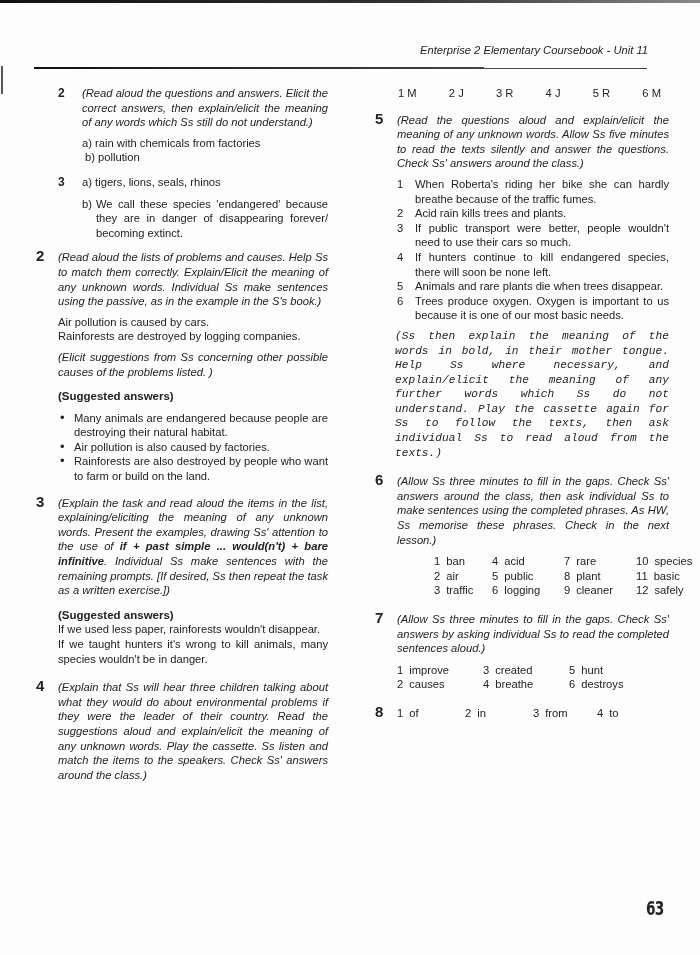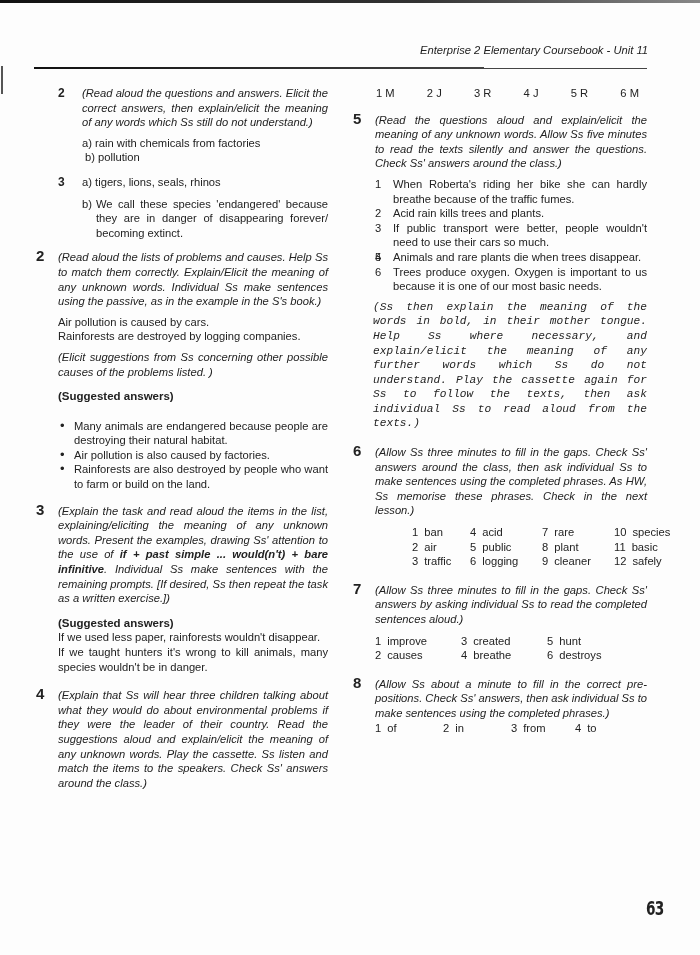--- a/index.html
+++ b/index.html
@@ -8,21 +8,21 @@
       font-family: "Liberation Sans", sans-serif; color: #222; font-size: 11.2px; line-height: 14.6px;
     }
     .top-edge { position: absolute; left: 0; top: 0; width: 700px; height: 3px; background: linear-gradient(90deg,#111 0%,#333 60%,#888 100%); }
     .left-mark { position: absolute; left: 1px; top: 66px; width: 2px; height: 28px; background: #555; }
     .running-header { position: absolute; right: 52px; top: 43px; font-style: italic; font-size: 11.2px; color: #222; }
     .header-rule { position: absolute; left: 34px; top: 67px; width: 450px; height: 2px; background: linear-gradient(90deg,#111,#444); }
     .header-rule2 { position: absolute; left: 484px; top: 67.5px; width: 163px; height: 1px; background: #444; }
 
     .col { position: absolute; top: 86px; }
     .col-left { left: 36px; width: 292px; }
-    .col-right { left: 353px; width: 294px; }
+    .col-right { left: 375px; width: 294px; }
 
     .ex { position: relative; padding-left: 22px; }
     .ex-num { position: absolute; left: 0; top: -1px; font-weight: bold; font-size: 15px; }
     .ex-num.small { font-size: 12px; top: 0; }
     .sub { position: relative; padding-left: 24px; margin-left: 0; }
     .sub .ex-num { left: 0; }
     p { margin: 0; }
     .instr { font-style: italic; text-align: justify; }
     .instr b { font-style: italic; }
     .just { text-align: justify; }
@@ -65,21 +65,21 @@
     <div style="margin-top:7px;position:relative;padding-left:14px;" class="just"><span style="position:absolute;left:0;">b)</span><span>We call these species 'endangered' because they are in danger of disappearing forever/ becoming extinct.</span></div>
   </div>
 
   <div class="ex" style="margin-top:10px;">
     <span class="ex-num">2</span>
     <p class="instr">(Read aloud the lists of problems and causes. Help Ss to match them correctly. Explain/Elicit the meaning of any unknown words. Individual Ss make sentences using the passive, as in the example in the S's book.)</p>
     <p style="margin-top:6px;">Air pollution is caused by cars.</p>
     <p>Rainforests are destroyed by logging companies.</p>
     <p class="instr" style="margin-top:6px;">(Elicit suggestions from Ss concerning other possible causes of the problems listed. )</p>
     <p class="heading" style="margin-top:10px;">(Suggested answers)</p>
-    <ul class="bullets" style="margin-top:15px;">
+    <ul class="bullets" style="margin-top:7px;">
       <li>Many animals are endangered because people are destroying their natural habitat.</li>
       <li>Air pollution is also caused by factories.</li>
       <li>Rainforests are also destroyed by people who want to farm or build on the land.</li>
     </ul>
   </div>
 
   <div class="ex" style="margin-top:12px;">
     <span class="ex-num">3</span>
     <p class="instr"><span>(Explain the task and read aloud the items in the list, explaining/eliciting the meaning of any unknown words. Present the examples, drawing Ss' attention to the use of </span><b>if + past simple ... would(n't) + bare infinitive</b><span>. Individual Ss make sentences with the remaining prompts. [If desired, Ss then repeat the task as a written exercise.])</span></p>
     <p class="heading" style="margin-top:10px;">(Suggested answers)</p>
@@ -103,21 +103,21 @@
     <span class="cell">6 M</span>
   </div>
 
   <div class="ex" style="margin-top:12px;">
     <span class="ex-num">5</span>
     <p class="instr">(Read the questions aloud and explain/elicit the meaning of any unknown words. Allow Ss five minutes to read the texts silently and answer the questions. Check Ss' answers around the class.)</p>
     <ul class="numbered" style="margin-top:6px;margin-left:0;">
       <li><span class="n">1</span><span>When Roberta's riding her bike she can hardly breathe because of the traffic fumes.</span></li>
       <li><span class="n">2</span><span>Acid rain kills trees and plants.</span></li>
       <li><span class="n">3</span><span>If public transport were better, people wouldn't need to use their cars so much.</span></li>
-      <li><span class="n">4</span></li>
+      <li><span class="n">4</span><span>If hunters continue to kill endangered species, there will soon be none left.</span></li>
       <li><span class="n">5</span><span>Animals and rare plants die when trees disappear.</span></li>
       <li><span class="n">6</span><span>Trees produce oxygen. Oxygen is important to us because it is one of our most basic needs.</span></li>
     </ul>
     <p class="instr" style="margin-top:6px;margin-left:-2px;font-family:Liberation Mono, monospace;">(Ss then explain the meaning of the words in bold, in their mother tongue. Help Ss where necessary, and explain/elicit the meaning of any further words which Ss do not understand. Play the cassette again for Ss to follow the texts, then ask individual Ss to read aloud from the texts.)</p>
   </div>
 
   <div class="ex" style="margin-top:14px;">
     <span class="ex-num">6</span>
     <p class="instr">(Allow Ss three minutes to fill in the gaps. Check Ss' answers around the class, then ask individual Ss to make sentences using the completed phrases. As HW, Ss memorise these phrases. Check in the next lesson.)</p>
     <div id="ex6-grid" style="margin-top:7px;display:grid;grid-template-columns:58px 72px 72px 80px;margin-left:37px;">
@@ -144,21 +144,20 @@
         <span class="cell"><span class="n">3</span><span>created</span></span>
         <span class="cell"><span class="n">5</span><span>hunt</span></span>
         <span class="cell"><span class="n">2</span><span>causes</span></span>
         <span class="cell"><span class="n">4</span><span>breathe</span></span>
         <span class="cell"><span class="n">6</span><span>destroys</span></span>
       </div>
   </div>
 
   <div class="ex" style="margin-top:14px;">
     <span class="ex-num">8</span>
-    <p class="instr">(Allow Ss about a minute to fill in the correct pre-positions. Check Ss' answers, then ask individual Ss to make sentences using the completed phrases.)</p>
     <div id="ex8-grid" style="display:grid;grid-template-columns:68px 68px 64px 50px;">
         <span class="cell"><span class="n">1</span><span>of</span></span>
         <span class="cell"><span class="n">2</span><span>in</span></span>
         <span class="cell"><span class="n">3</span><span>from</span></span>
         <span class="cell"><span class="n">4</span><span>to</span></span>
       </div>
   </div>
 </div>
 
 <div class="page-num">63</div>

